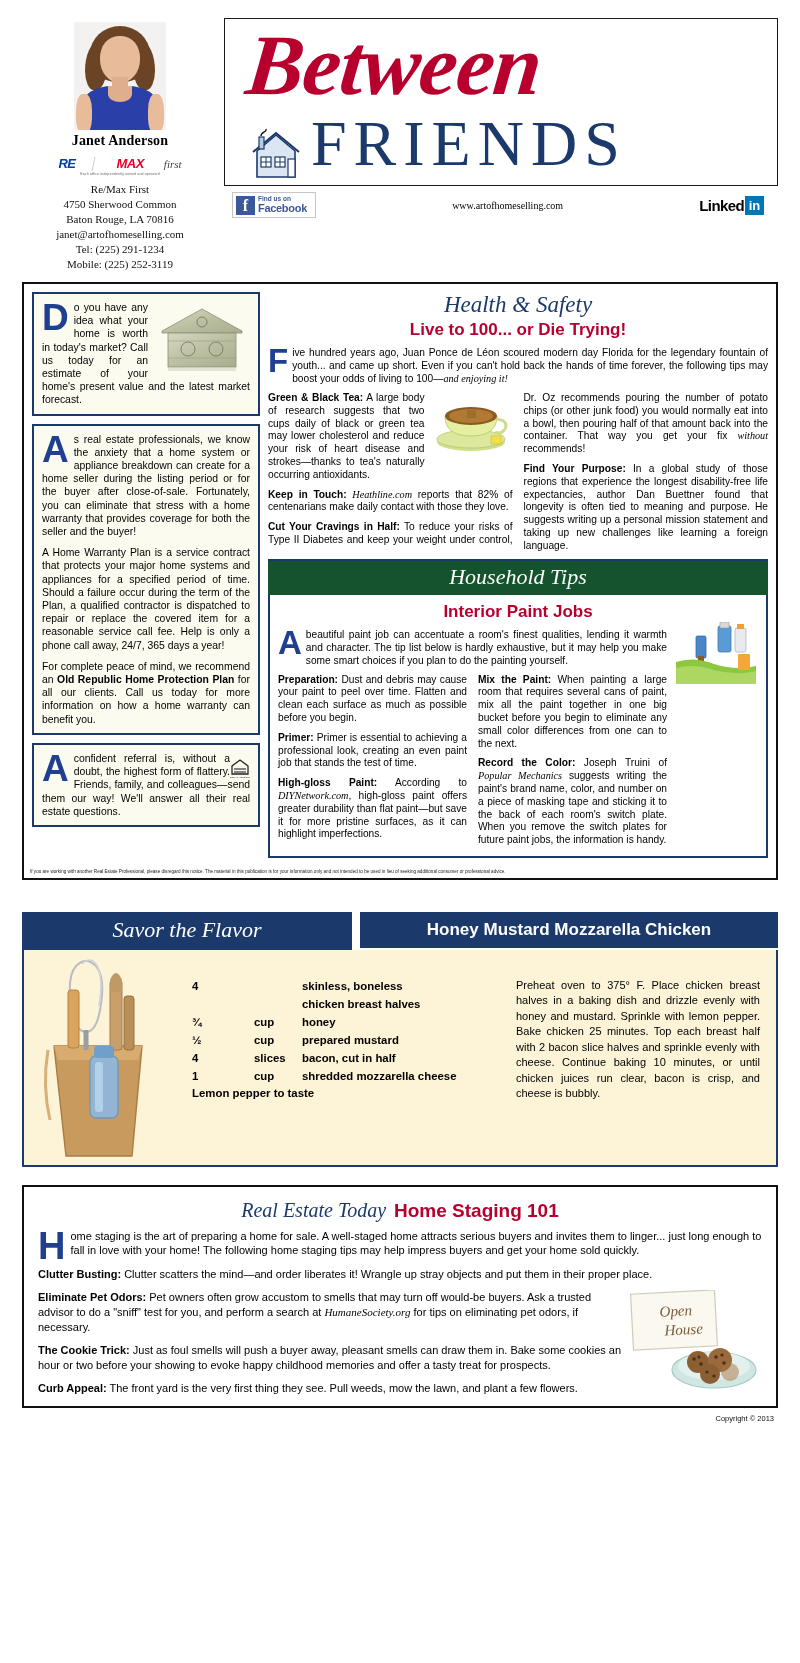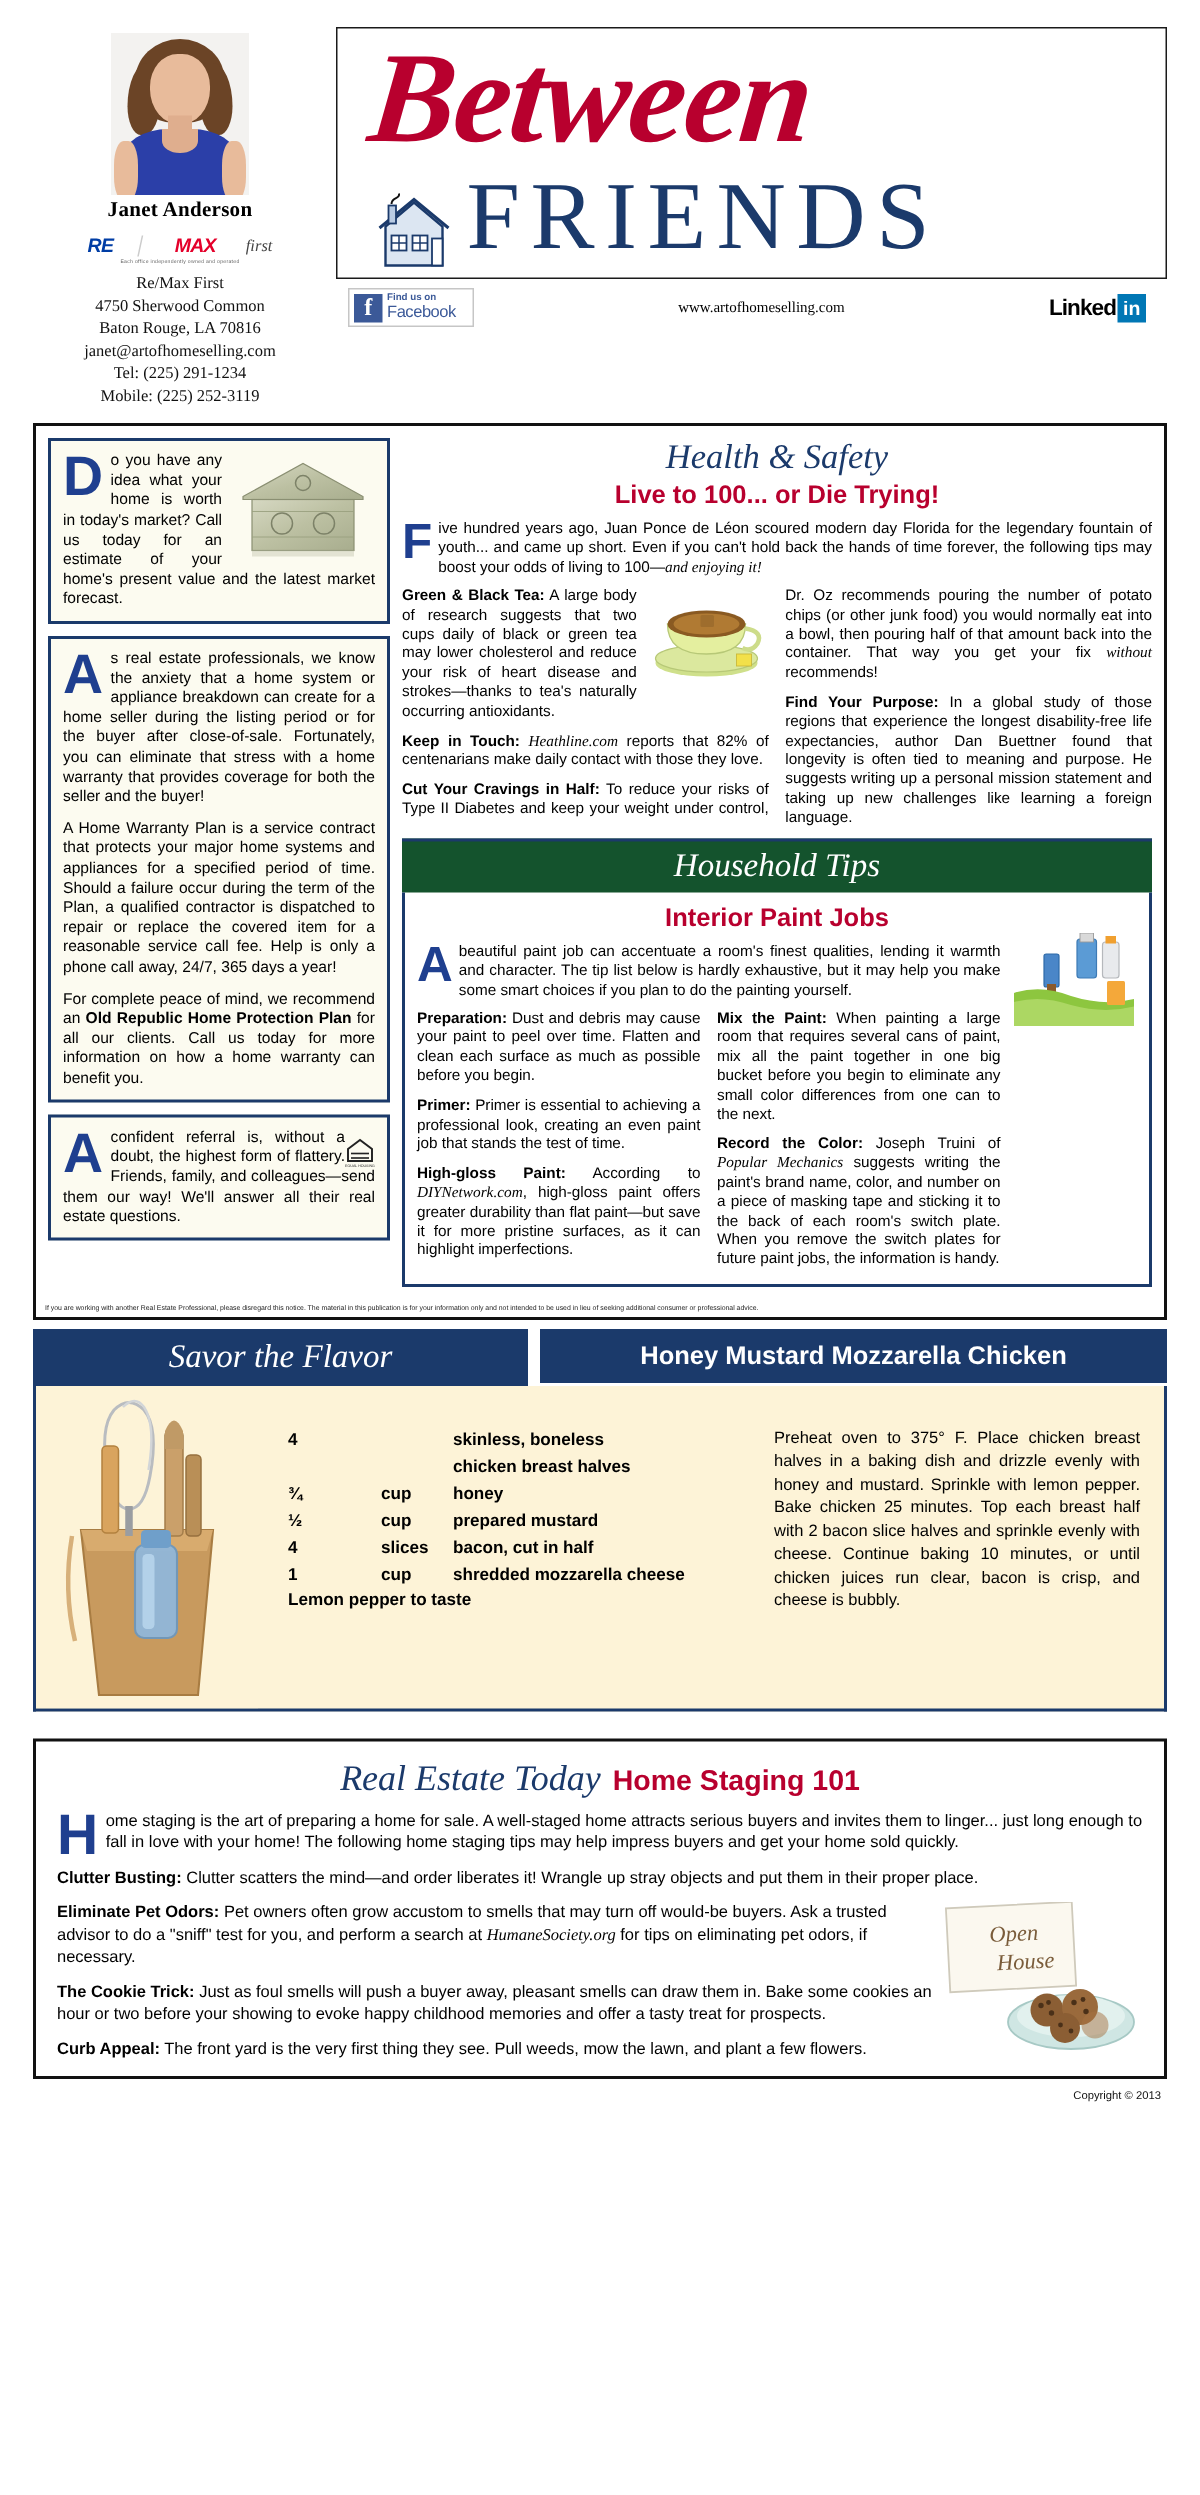--- a/index.html
+++ b/index.html
@@ -61,21 +61,21 @@
   }
   .bf-house { position:absolute; left:22px; top:108px; width:58px; height:52px; }
 
   .social-row { display:flex; align-items:center; padding:6px 0 0 0; }
   .fb-badge { width:84px; height:26px; border:1px solid #c6c6c6; background:#fff;
      display:flex; align-items:center; padding:2px 3px; margin-left:8px;}
   .fb-f { width:19px; height:19px; background:#3b5998; color:#fff; font-family:"Liberation Serif",serif;
      font-weight:bold; font-size:16px; text-align:center; line-height:19px; }
   .fb-txt { margin-left:3px; line-height:1; }
   .fb-t1 { font-size:6.5px; font-weight:bold; color:#3b5998; display:block;}
-  .fb-t2 { font-size:11px; font-weight:normal; color:#3b5998; display:block; letter-spacing:-.3px;}
+  .fb-t2 { font-size:11px; font-weight:bold; color:#3b5998; display:block; letter-spacing:-.3px;}
   .tag-center { flex:1; text-align:center; font-family:"Liberation Serif", serif; }
   .tag-1 { font-size:13px; }
   .tag-2 { font-size:10px; margin-top:1px; }
   .li-badge { display:flex; align-items:center; margin-right:14px;}
   .li-word { font-family:"Liberation Sans", sans-serif; font-weight:bold; font-size:15px; color:#000; letter-spacing:-0.6px;}
   .li-sq { width:19px; height:19px; background:#0077b5; color:#fff; font-weight:bold; font-size:13px;
      text-align:center; line-height:19px; margin-left:1px; font-family:"Liberation Sans",sans-serif;}
 
   
   .panel { border:2px solid #111; margin:4px 22px 0 22px; background:#fff; }
@@ -118,21 +118,21 @@
     font-size:22px; padding:3px 0 5px; margin:6px 0 0 0;
     border-top:2px solid #1b3a6b;
   }
   .tips-body { border:2px solid #1b3a6b; border-top:none; padding:6px 8px 8px; }
 
   .disclaimer {
     font-size:4.6px; line-height:6px; color:#222; padding:3px 6px 3px 6px; text-align:left;
   }
 
   
-  .recipe-wrap { margin:6px 22px 0 22px; display:flex; gap:8px; }
+  .recipe-wrap { margin:32px 22px 0 22px; display:flex; gap:8px; }
   .rec-left { width:330px; }
   .rec-right { flex:1; }
   .rec-band {
     background:#1b3a6b; color:#fff; text-align:center;
     font-family:"Liberation Serif", serif; font-style:italic; font-size:22px;
     padding:5px 0 7px;
   }
   .rec-band.bold {
     font-family:"Liberation Sans", sans-serif; font-style:normal; font-weight:bold;
     font-size:17px; padding:8px 0;
@@ -146,21 +146,21 @@
   .ing-row { display:flex; font-size:11.4px; font-weight:bold; line-height:16px; margin-bottom:2px;}
   .ing-qty { width:42px; }
   .ing-unit { width:48px;margin-left:20px; }
   .ing-name { flex:1; }
   .ing-note { font-size:11.4px; font-weight:bold; margin-top:3px; }
   .directions { width:268px; padding:28px 16px 10px 8px; font-size:11px; line-height:15.5px; text-align:justify;}
 
   
   .ret { border:2px solid #111; margin:18px 22px 0 22px; padding:12px 14px 10px; background:#fff; position:relative;}
   .ret-head { text-align:center; margin-bottom:7px; }
-  .ret-script { font-family:"Liberation Serif", serif; font-style:italic; font-size:24px; color:#1b3a6b; }
+  .ret-script { font-family:"Liberation Serif", serif; font-style:italic; font-size:20px; color:#1b3a6b; }
   .ret-red { font-family:"Liberation Sans", sans-serif; font-weight:bold; font-size:19px; color:#b8002e; margin-left:8px;}
   .ret p { font-size:11px; line-height:14.6px; margin:0 0 9px 0; text-align:left; }
   .ret p:last-child { margin-bottom:0; }
   .ret .dropcap { font-size:38px; line-height:31px; margin:2px 5px 0 0;}
   .openhouse { float:right; width:132px; height:104px; margin:0 0 4px 8px; position:relative;}
 
   .copyright { text-align:right; font-size:7.5px; color:#111; padding:6px 26px 10px 0; }
 
   svg { display:block; }
 </style>

